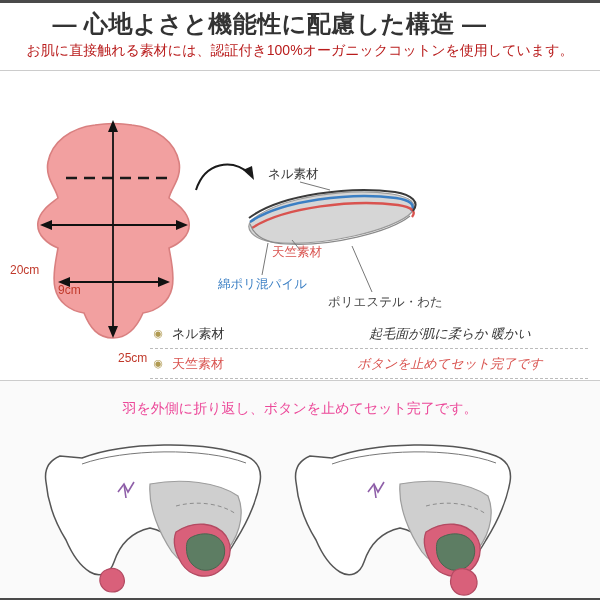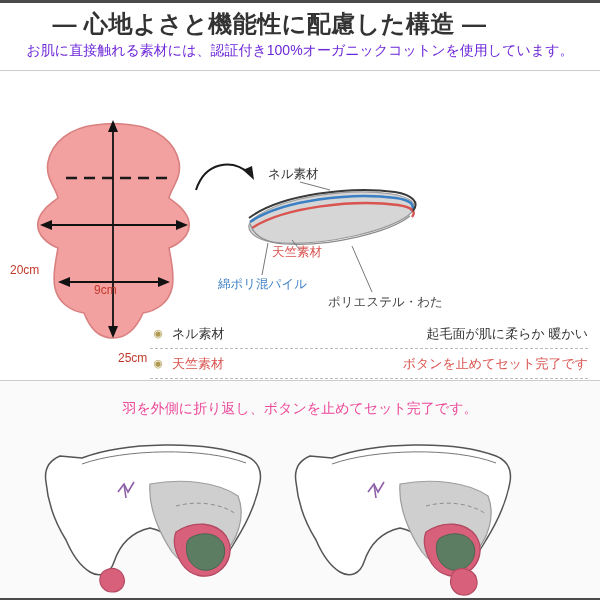--- a/index.html
+++ b/index.html
@@ -38,21 +38,21 @@
     font-weight: bold;
     color: #333333;
     letter-spacing: 0.5px;
   }
   .subline {
     position: absolute;
     left: 0; top: 42px;
     width: 600px;
     text-align: center;
     font-size: 14px;
-    color: #6d28d9;
+    color: #b91c1c;
   }
   .divider {
     position: absolute;
     left: 0;
     width: 600px;
     height: 1px;
     background: #cccccc;
   }
   .panel-top {
     position: absolute;
@@ -107,21 +107,22 @@
   }
   .legend-name {
     width: 140px;
     flex: 0 0 140px;
     font-size: 13px;
     padding-left: 6px;
   }
   .legend-desc {
     flex: 1;
     font-size: 13px;
-    text-align: right;
+    text-align: center;
+    font-style: italic;
   }
   .c-nel { color: #333333; }
   .c-ten { color: #d9534f; }
   .c-pil { color: #3b7fc4; }
   .c-wat { color: #444444; }
   svg { display: block; }
 </style>
 </head>
 <body>
 
@@ -203,21 +204,21 @@
 
       <g stroke="#777777" stroke-width="1">
         <line x1="330" y1="120" x2="300" y2="112"></line>
         <line x1="292" y1="170" x2="300" y2="180"></line>
         <line x1="268" y1="173" x2="262" y2="205"></line>
         <line x1="352" y1="176" x2="372" y2="222"></line>
       </g>
     </svg>
 
     <div class="lbl lbl-dim" style="left:10px; top:146px;margin-top:47px;">20cm</div>
-    <div class="lbl lbl-dim" style="left:58px; top:213px;margin-left:36px;">9cm</div>
+    <div class="lbl lbl-dim" style="left:58px; top:213px;">9cm</div>
     <div class="lbl lbl-dim" style="left:118px; top:281px;">25cm</div>
 
     <div class="lbl lbl-nel" style="left:268px; top:96px;">ネル素材</div>
     <div class="lbl lbl-tenjiku" style="left:272px; top:174px;">天竺素材</div>
     <div class="lbl lbl-pile" style="left:218px; top:206px;">綿ポリ混パイル</div>
     <div class="lbl lbl-wata" style="left:328px; top:224px;">ポリエステル・わた</div>
 
     <div class="legend">
       <div class="legend-row">
         <span class="legend-mark">◉</span>

